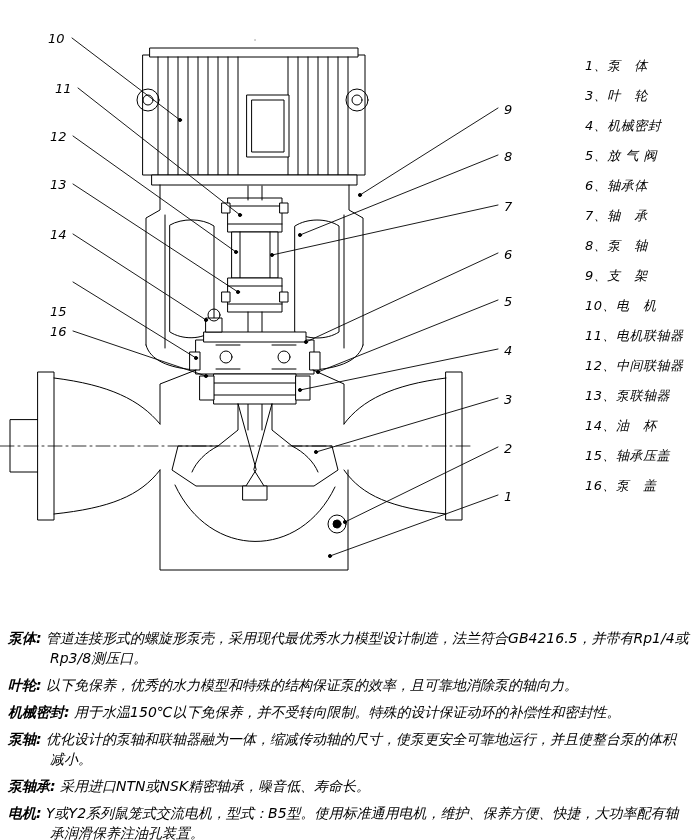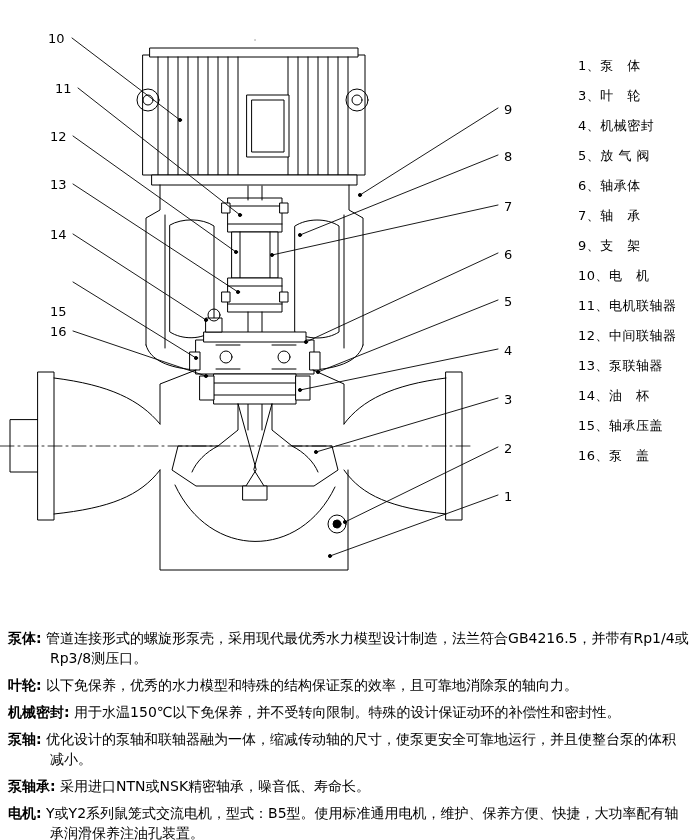--- a/index.html
+++ b/index.html
@@ -12,20 +12,21 @@
     height: 840px;
     font-family: "DejaVu Sans", "Liberation Sans", sans-serif;
     color: #000;
     position: relative;
     overflow: hidden;
   }
   #page {
     position: relative;
     width: 700px;
     height: 840px;
+    font-style: italic;
   }
 
   
   #drawing {
     position: absolute;
     left: 0;
     top: 0;
     width: 700px;
     height: 600px;
   }
@@ -39,20 +40,21 @@
     left: 578px;
     top: 58px;
     width: 120px;
   }
   .legend-item {
     font-size: 13px;
     line-height: 15px;
     height: 30px;
     white-space: nowrap;
     letter-spacing: 0.5px;
+    margin-left: 7px;
   }
 
   
   .callout {
     position: absolute;
     font-size: 13px;
     line-height: 13px;
     color: #000;
   }
 
@@ -285,20 +287,21 @@
     <span class="callout" style="left:504px; top:490px;">1</span>
   </div>
 
   <div id="legend">
     <div class="legend-item">1、泵　体</div>
     <div class="legend-item">3、叶　轮</div>
     <div class="legend-item">4、机械密封</div>
     <div class="legend-item">5、放 气 阀</div>
     <div class="legend-item">6、轴承体</div>
     <div class="legend-item">7、轴　承</div>
+    <div class="legend-item">8、泵　轴</div>
     <div class="legend-item">9、支　架</div>
     <div class="legend-item">10、电　机</div>
     <div class="legend-item">11、电机联轴器</div>
     <div class="legend-item">12、中间联轴器</div>
     <div class="legend-item">13、泵联轴器</div>
     <div class="legend-item">14、油　杯</div>
     <div class="legend-item">15、轴承压盖</div>
     <div class="legend-item">16、泵　盖</div>
   </div>
 

